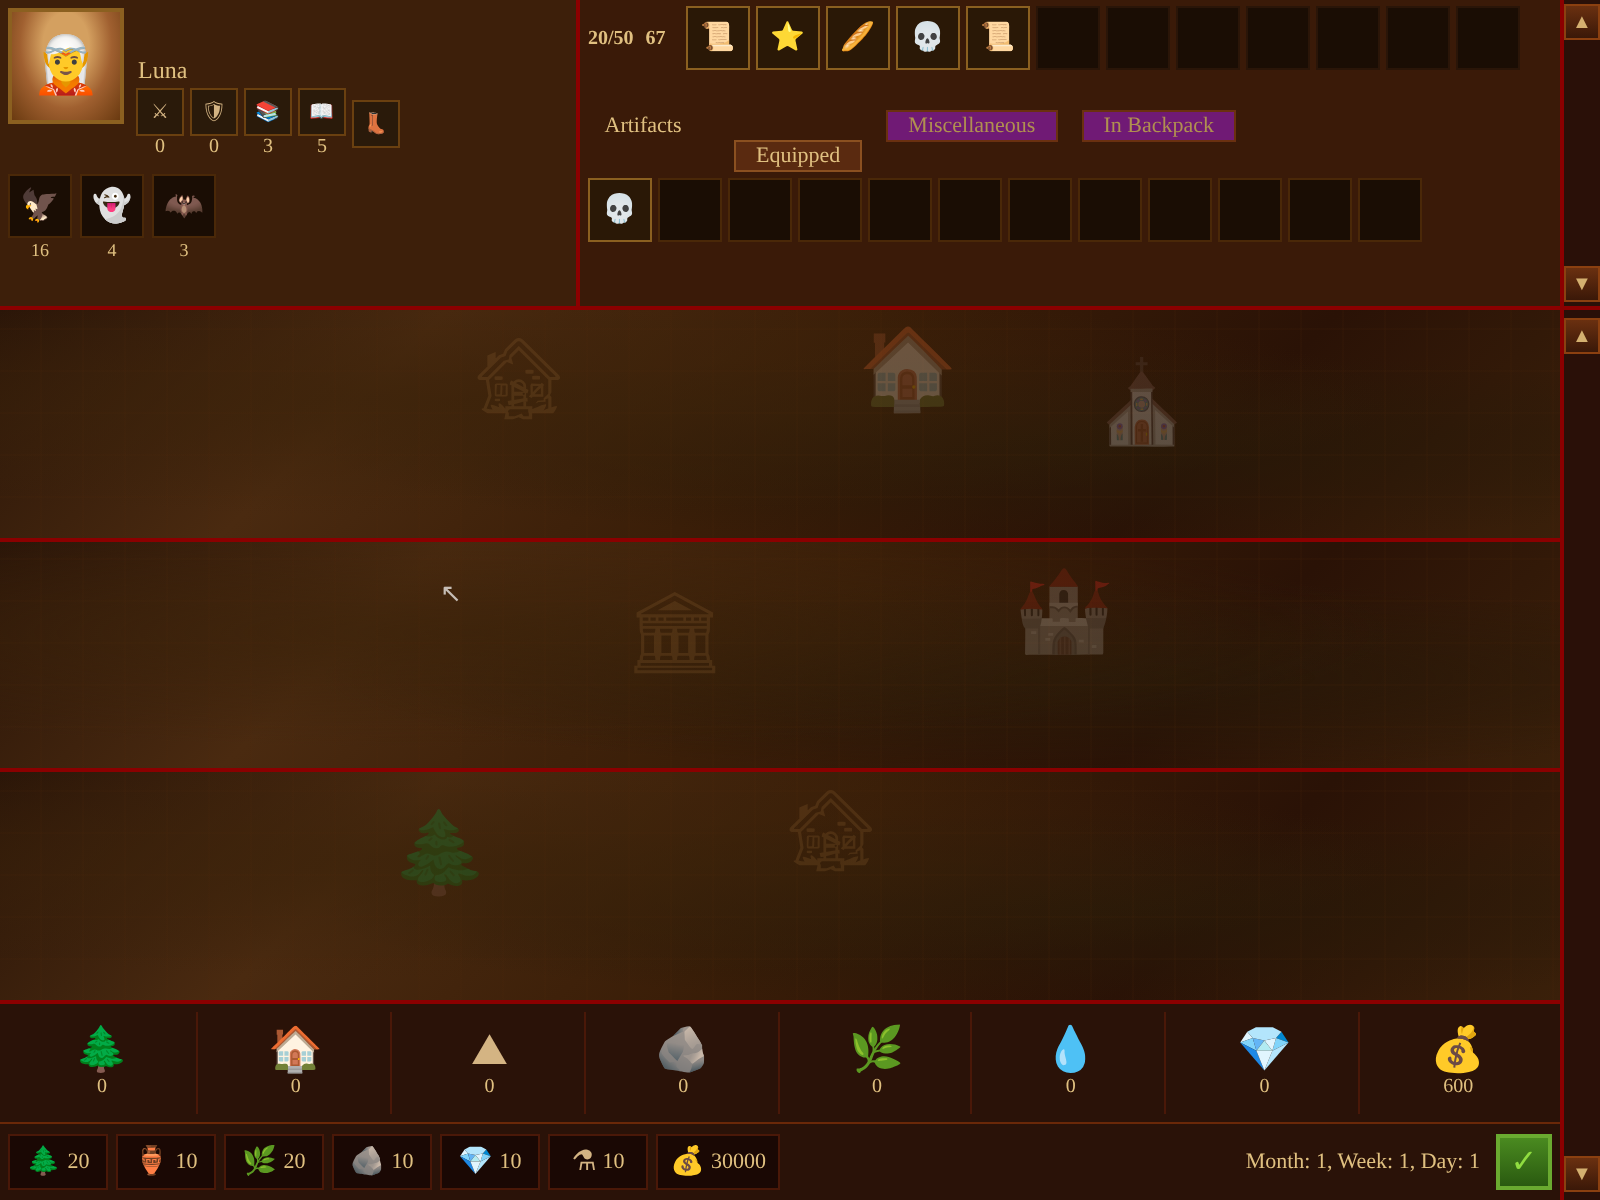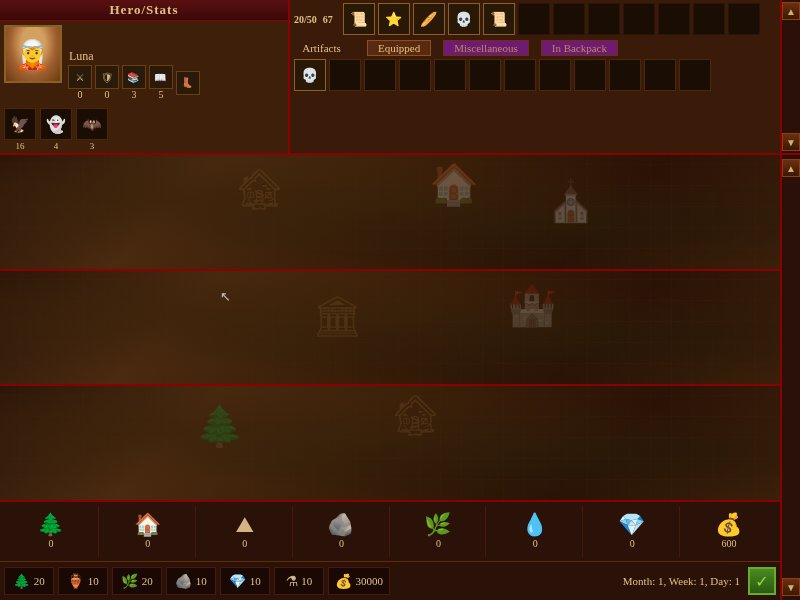--- a/index.html
+++ b/index.html
@@ -212,20 +212,21 @@
       border: 1px solid #6a3010;
       color: #b09050;
       cursor: pointer;
       font-family: 'Times New Roman', serif;
     }
 
     .tab-btn.active {
       background: #5a2a10;
       color: #e0c080;
       border-color: #8b5020;
+      margin-top: 30px;
     }
 
     .artifacts-slots {
       display: flex;
       gap: 3px;
     }
 
     .artifact-slot {
       width: 32px;
       height: 32px;
@@ -437,21 +438,20 @@
     }
   </style>
 </head>
 <body>
 
 <div class="main-container">
 
   <div class="top-section">
 
     <div class="hero-panel">
-      <div class="panel-header">Hero/Stats</div>
 
       <div class="hero-info-row">
         <div class="hero-portrait">
           <div class="hero-face">🧝</div>
         </div>
         <div class="hero-stats-area">
           <div class="hero-name">Luna</div>
           <div class="stat-row">
             <div class="stat-col">
               <div class="stat-icon">⚔</div>

